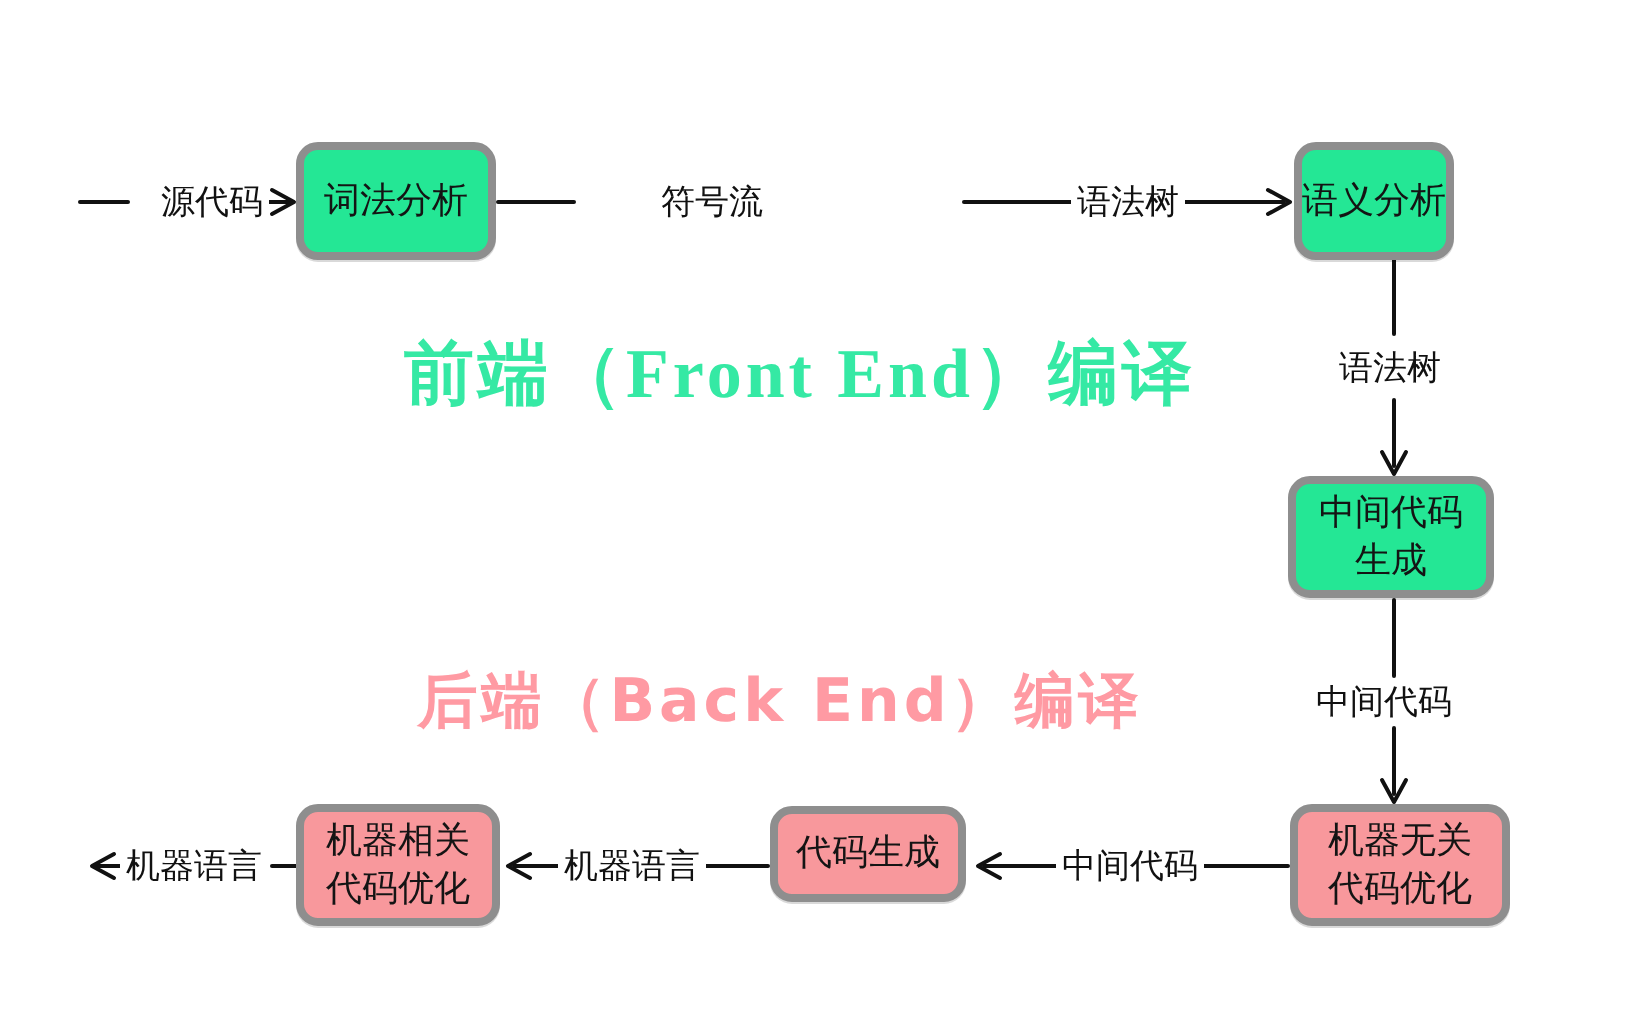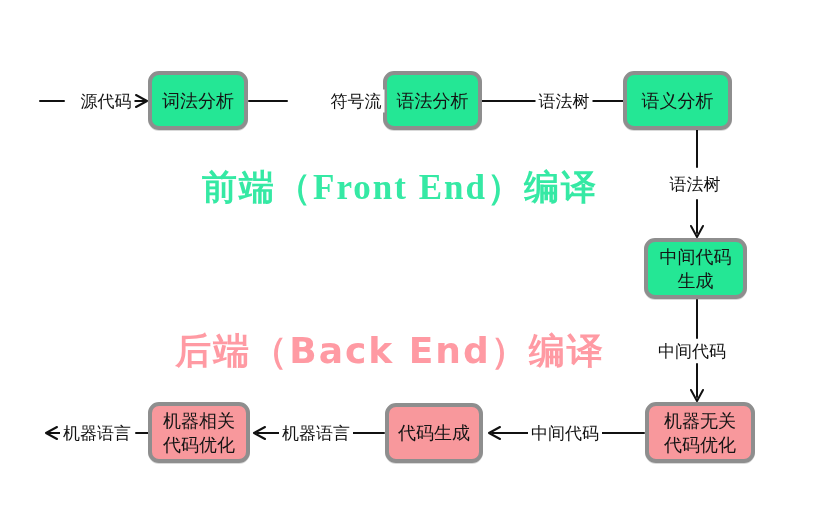--- a/index.html
+++ b/index.html
@@ -50,21 +50,21 @@
     white-space: nowrap;
   }
   .title {
     position: absolute;
     transform: translate(-50%, -50%);
     font-weight: bold;
     white-space: nowrap;
     letter-spacing: 2px;
   }
   .title.front { color: var(--title-green, #35e9a4); font-size: 35px; font-family: Liberation Serif, serif; }
-  .title.back  { color: var(--title-pink, #ff9aa3); font-size: 36px; }
+  .title.back  { color: var(--title-pink, #ff9aa3); font-size: 30px; }
 </style>
 </head>
 <body>
 
 <div class="stage">
 
   <svg class="wires" viewBox="0 0 819 515" xmlns="http://www.w3.org/2000/svg">
 
     <g>
       <path d="M40,101 L64,101"></path>
@@ -123,29 +123,28 @@
     <g>
       <path d="M60,433 L48,433"></path>
       <path d="M57,427 L46,433 L57,439"></path>
     </g>
   </svg>
 
   <div class="title front" style="left:400px; top:187px;">前端（Front End）编译</div>
   <div class="title back" style="left:390px; top:351px;">后端（Back End）编译</div>
 
   <div class="node green" style="left:148px; top:71px; width:100px; height:59px;">词法分析</div>
-  <div class="node green" style="left:383px; top:71px; width:99px; height:59px;">语法分析</div>
-  <div class="node green" style="left:623px; top:71px; width:109px; height:59px;">语义分析</div>
+  <div class="node green" style="left:647px; top:71px; width:80px; height:59px;">语义分析</div>
 
   <div class="node green" style="left:644px; top:238px; width:103px; height:61px;">中间代码
 生成</div>
 
   <div class="node pink" style="left:645px; top:402px; width:110px; height:61px;">机器无关
 代码优化</div>
-  <div class="node pink" style="left:385px; top:403px; width:98px; height:60px;">代码生成</div>
+  <div class="node pink" style="left:385px; top:403px; width:98px; height:48px;">代码生成</div>
   <div class="node pink" style="left:148px; top:402px; width:102px; height:61px;">机器相关
 代码优化</div>
 
   <div class="edge-label" style="left:106px; top:101px;">源代码</div>
   <div class="edge-label" style="left:314px; top:101px;margin-left:42px;">符号流</div>
   <div class="edge-label" style="left:564px; top:101px;">语法树</div>
   <div class="edge-label" style="left:695px; top:184px;">语法树</div>
   <div class="edge-label" style="left:692px; top:351px;">中间代码</div>
   <div class="edge-label" style="left:565px; top:433px;">中间代码</div>
   <div class="edge-label" style="left:316px; top:433px;">机器语言</div>

